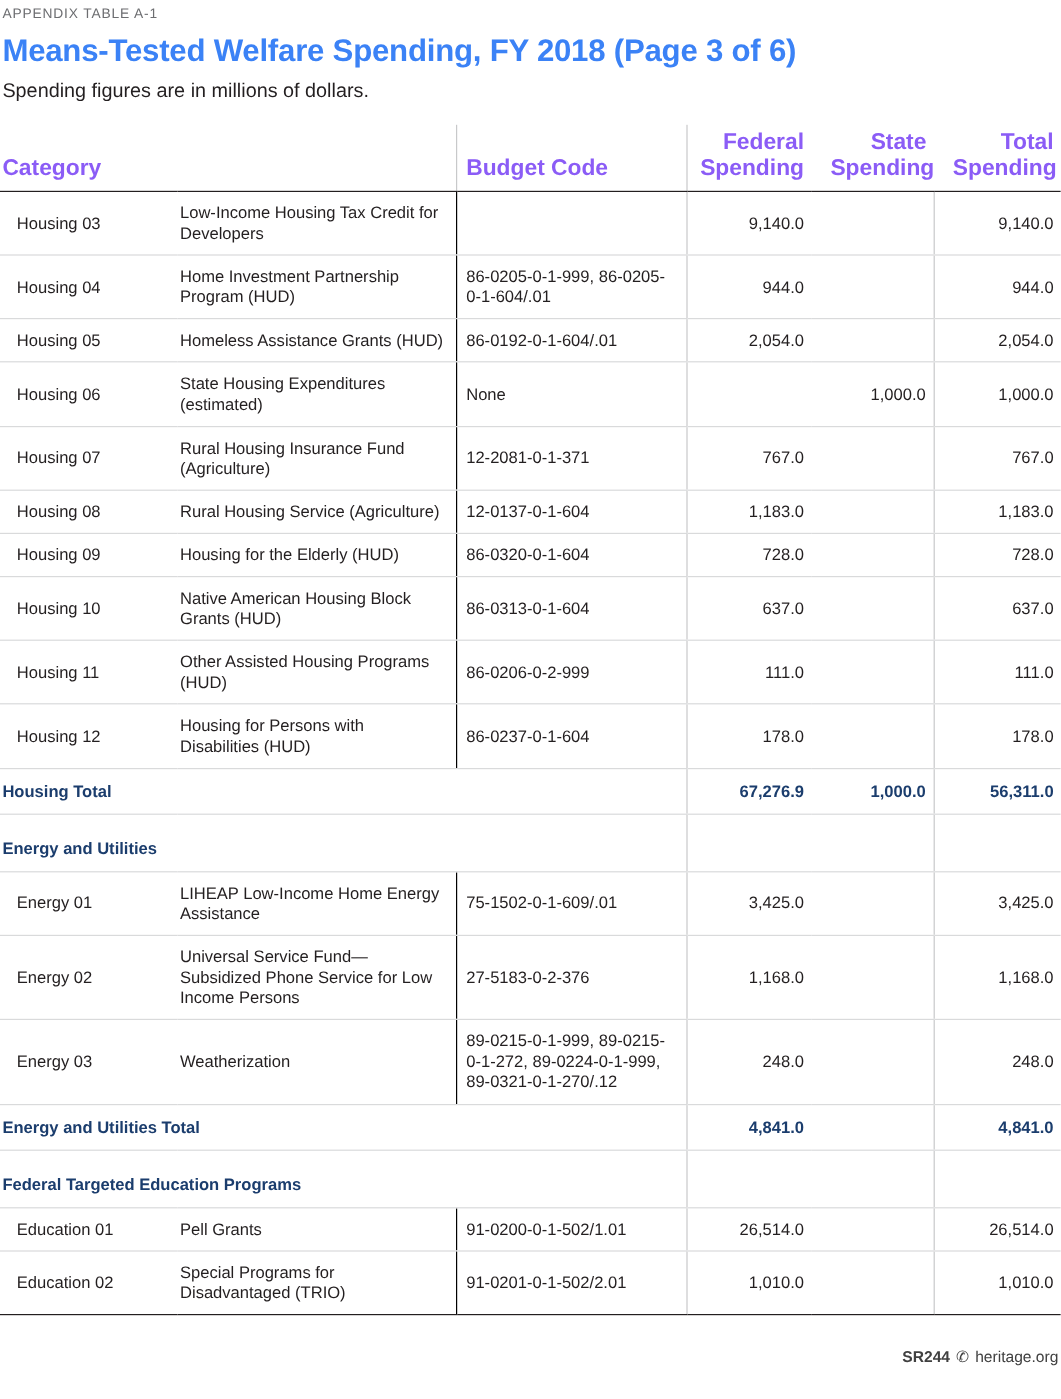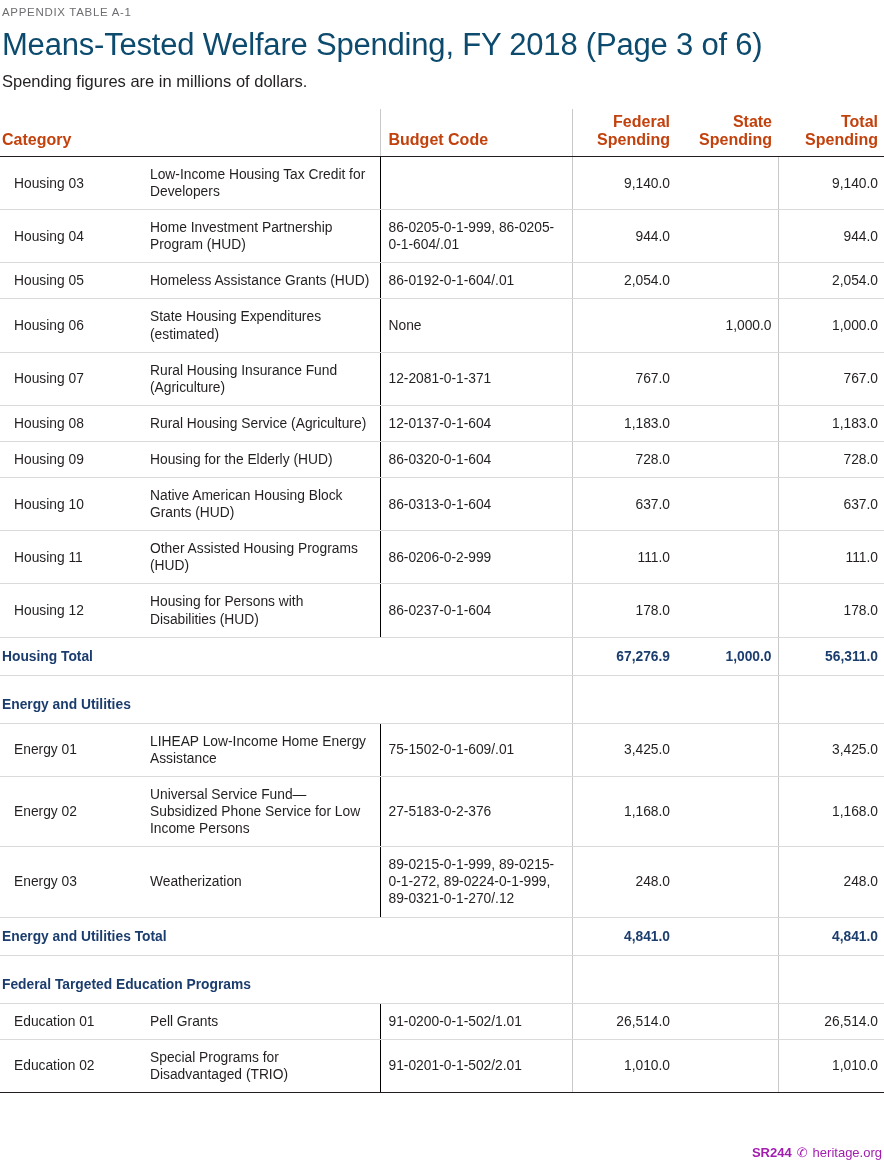--- a/index.html
+++ b/index.html
@@ -22,24 +22,24 @@
     box-sizing: border-box;
   }
   .eyebrow {
     font-size: 11.5px;
     letter-spacing: 0.06em;
     color: #6d6e71;
     padding: 6px 0 0 2px;
     font-family: "Liberation Sans", sans-serif;
   }
   h1.title {
-    font-size: 31px;
-    font-weight: normal;
+    font-size: 26px;
+    font-weight: bold;
     margin: 9px 0 0 2px;
-    color: #0c4a6e;
+    color: #3b82f6;
     letter-spacing: -0.2px;
   }
   .subtitle {
     font-size: 16.5px;
     margin: 9px 0 0 2px;
     color: #231f20;
   }
   table.data {
     border-collapse: collapse;
     width: 884px;
@@ -47,23 +47,23 @@
     table-layout: fixed;
   }
   table.data col.c-cat   { width: 148px; }
   table.data col.c-prog  { width: 232px; }
   table.data col.c-code  { width: 192px; }
   table.data col.c-fed   { width: 104px; }
   table.data col.c-state { width: 102px; }
   table.data col.c-total { width: 106px; }
 
   thead th {
-    font-size: 16px;
-    font-weight: bold;
-    color: #c2410c;
+    font-size: 19px;
+    font-weight: bold;
+    color: #8b5cf6;
     vertical-align: bottom;
     padding: 4px 0 7px 16px;
     border-bottom: 1.4px solid #231f20;
   }
   thead th.left  { text-align: left; }
   thead th.right { text-align: right; padding-right: 6px; }
   thead th.cat   { padding-left: 2px; }
   thead th.vline-l { border-left: 1px solid #c8c9ca; padding-left: 8px; }
 
   tbody td {
@@ -99,23 +99,23 @@
     padding-top: 20px;
     padding-bottom: 10px;
   }
   tr.section-row td.cat { padding-left: 2px; margin-top: 24px; }
 
   tr.last-row td { border-bottom: 1.4px solid #231f20; }
 
   .footer {
     position: absolute;
     right: 2px;
-    bottom: 6px;
+    bottom: 28px;
     font-size: 13px;
-    color: #a21caf;
+    color: #404040;
     font-weight: bold;
   }
   .footer .sep {
     display: inline-block;
     margin: 0 5px;
     font-weight: normal;
   }
   .footer .site { font-weight: normal; }
 </style>
 </head>

